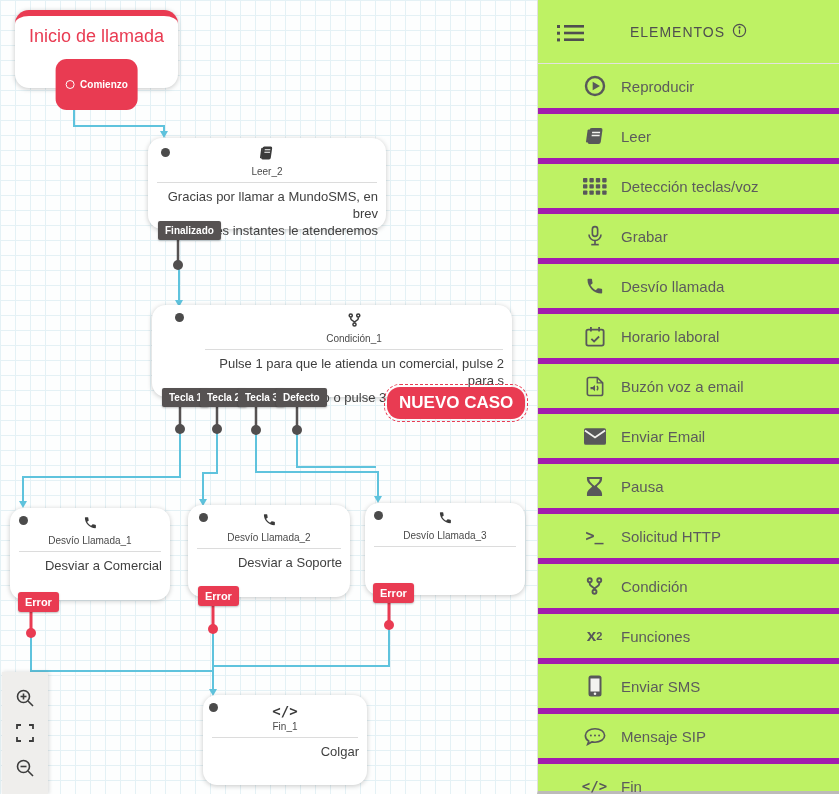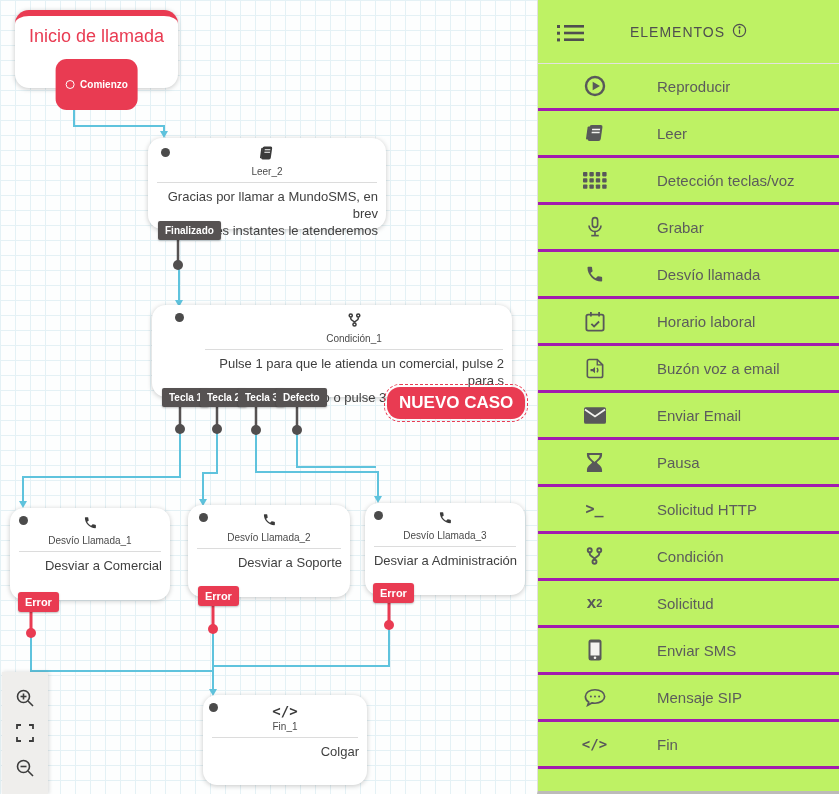--- a/index.html
+++ b/index.html
@@ -83,22 +83,22 @@
   }
   .sheader{height:63px;position:relative;}
   .list-toggle{position:absolute;left:19px;top:23px;cursor:pointer;color:#4f4f4f;}
   .stitle{
     position:absolute;left:0;right:0;top:23px;text-align:center;
     font-size:14px;color:#4f4f4f;letter-spacing:1px;
     display:flex;justify-content:center;align-items:center;gap:7px;
   }
   .srows{border-top:1px solid #e3e2e0;}
   .srow{
-    height:44px;border-bottom:3px solid #a21caf;display:flex;align-items:center;
-    padding-left:43px;cursor:pointer;gap:36px;
+    height:44px;border-bottom:6px solid #a21caf;display:flex;align-items:center;
+    padding-left:43px;cursor:pointer;
   }
   .sicon{width:27px;display:flex;justify-content:center;align-items:center;color:#58585a;}
   .slabel{margin-left:13px;font-size:15px;color:#5c5c5c;}
   .txticon{font-weight:bold;color:#58585a;font-family:"DejaVu Sans Mono",monospace;}
 </style>
 </head>
 <body>
 
 <div id="canvas">
 
@@ -233,21 +233,20 @@
     <span class="port" style="left:8.5px;top:7.5px;"></span>
     <div class="nhead">
       <span class="nicon">
         <svg width="15" height="15" viewBox="0 0 24 24" fill="#3b3b3b">
             <path d="M6.6 10.8c1.4 2.7 3.6 4.9 6.3 6.3l2.1-2.1c.3-.3.7-.4 1-.2 1.1.4 2.3.6 3.6.6.6 0 1 .4 1 1V20c0 .6-.4 1-1 1C10.8 21 3 13.2 3 4.4c0-.6.4-1 1-1h3.5c.6 0 1 .4 1 1 0 1.2.2 2.4.6 3.6.1.3 0 .7-.2 1l-2.3 1.8z"></path>
           </svg>
       </span>
       <div class="nname">Desvío Llamada_3</div>
     </div>
     <div class="ndivider"></div>
-    <div class="nbody">Desviar a Administración</div>
     <span class="badge-error" style="left:8px;top:80px;">Error</span>
   </div>
 
   <div class="node" id="node-fin">
     <span class="port" style="left:5.5px;top:7.5px;"></span>
     <div class="nhead">
       <span class="glyph-icon">&lt;/&gt;</span>
       <div class="nname">Fin_1</div>
     </div>
     <div class="ndivider"></div>
@@ -429,21 +428,21 @@
           </svg>
       </span>
       <span class="slabel">Condición</span>
     </div>
 
     <div class="srow">
       <span class="sicon" style="font-weight:bold;color:#58585a;font-size:17px;">
         <span>x</span>
           <sup style="font-size:11px;">2</sup>
       </span>
-      <span class="slabel">Solicitud</span>
+      <span class="slabel">Funciones</span>
     </div>
 
     <div class="srow">
       <span class="sicon">
         <svg width="14" height="22" viewBox="0 0 14 22" fill="#58585a">
             <rect x="0.5" y="0.5" width="13" height="21" rx="2.5"></rect>
             <rect x="2.5" y="3.5" width="9" height="13" fill="#f3f2f0"></rect>
             <circle cx="7" cy="18.8" r="1.3" fill="#f3f2f0"></circle>
           </svg>
       </span>

